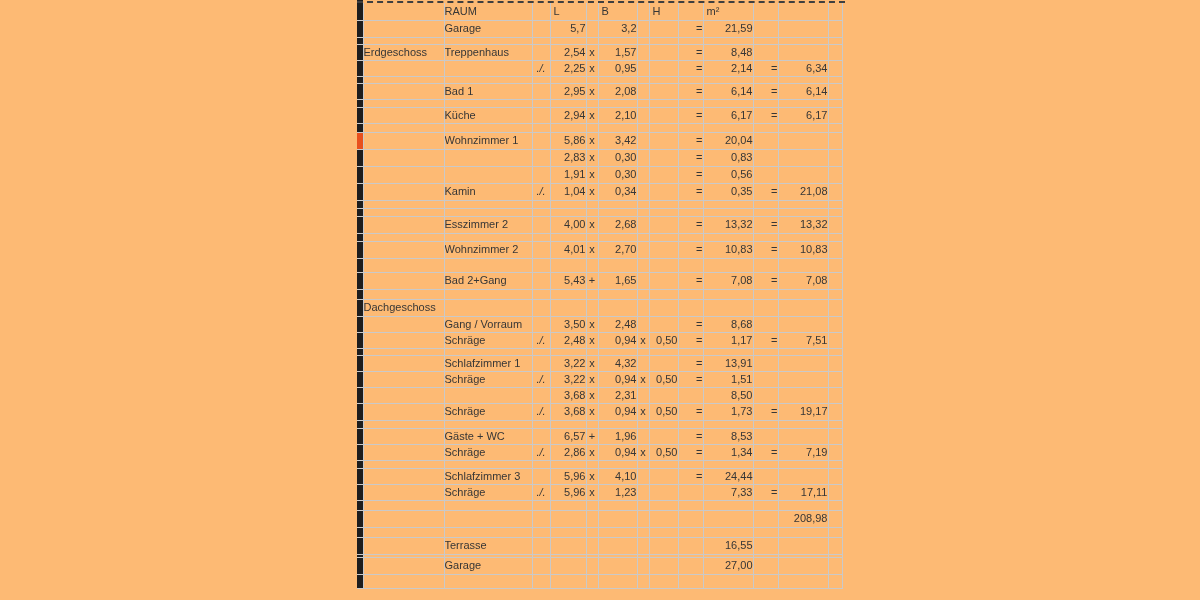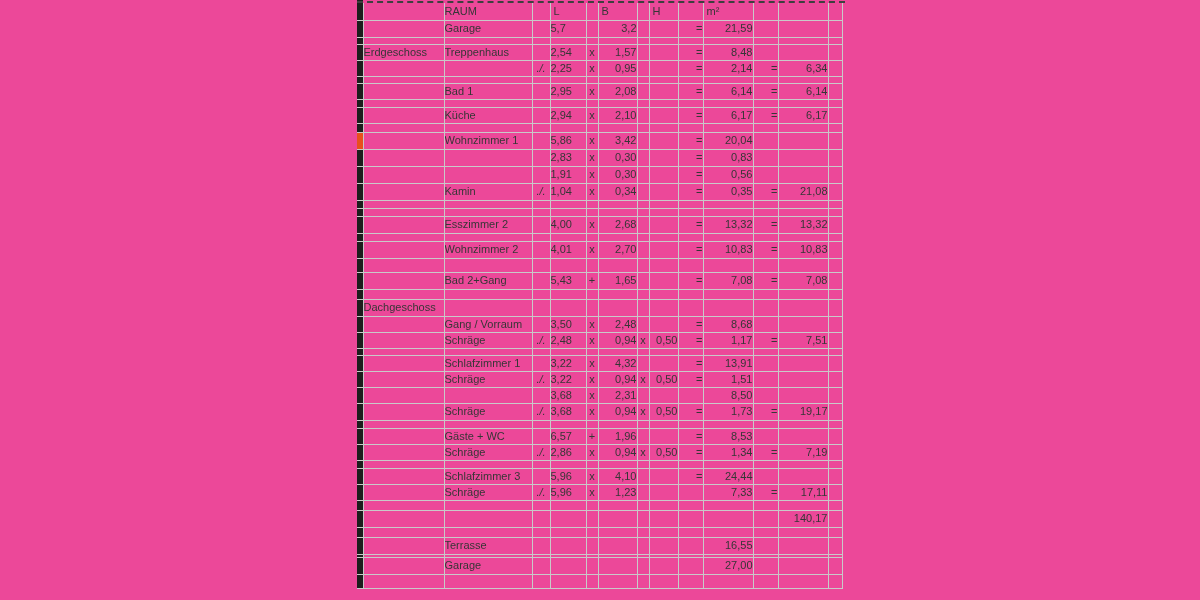--- a/index.html
+++ b/index.html
@@ -8,21 +8,21 @@
     background: #ffffff;
     width: 1200px;
     height: 600px;
     overflow: hidden;
     font-family: "Liberation Sans", sans-serif;
   }
   .stage {
     position: relative;
     width: 1200px;
     height: 600px;
-    background: #ec4899;
+    background: #fdba74;
   }
   .pagebreak-dash {
     position: absolute;
     left: 357px;
     top: 1px;
     width: 488px;
     height: 0;
     border-top: 2px dashed #3f3f3f;
   }
   .bar-stub {
@@ -52,21 +52,21 @@
     white-space: nowrap;
   }
   td.c-bar {
     background: #1d1d1d;
     border-bottom: 2px solid #ffffff;
   }
   tr.marker td.c-bar { background: #e8501d; }
   td.c-tail { border-right: none; }
   td.c-floor, td.c-room { text-align: left; padding-left: 4px; }
   td.c-op  { text-align: center; font-style: italic; font-size: 10px; }
-  td.c-l   { text-align: left; padding-right: 3px; }
+  td.c-l   { text-align: right; padding-right: 3px; }
   td.c-b   { text-align: right; padding-right: 4px; }
   td.c-hh  { text-align: right; padding-right: 5px; }
   td.c-x1, td.c-x2 { text-align: center; }
   td.c-eq1, td.c-eq2 { text-align: right; padding-right: 6px; }
   td.c-m2  { text-align: right; padding-right: 6px; }
   td.c-res { text-align: right; padding-right: 5px; }
   tr.header td.c-l, tr.header td.c-b, tr.header td.c-hh, tr.header td.c-m2 {
     text-align: left; padding-left: 3px; padding-right: 0;
   }
   td.red { color: #cc2218; }
@@ -697,21 +697,21 @@
           <td class="c-room"></td>
           <td class="c-op"></td>
           <td class="c-l"></td>
           <td class="c-x1"></td>
           <td class="c-b"></td>
           <td class="c-x2"></td>
           <td class="c-hh"></td>
           <td class="c-eq1"></td>
           <td class="c-m2"></td>
           <td class="c-eq2"></td>
-          <td class="c-res total-cell">140,17</td>
+          <td class="c-res total-cell">208,98</td>
           <td class="c-tail"></td>
         </tr>
         <tr style="height: 10px;">
           <td class="c-bar"></td>
           <td class="c-floor"></td>
           <td class="c-room"></td>
           <td class="c-op"></td>
           <td class="c-l"></td>
           <td class="c-x1"></td>
           <td class="c-b"></td>

